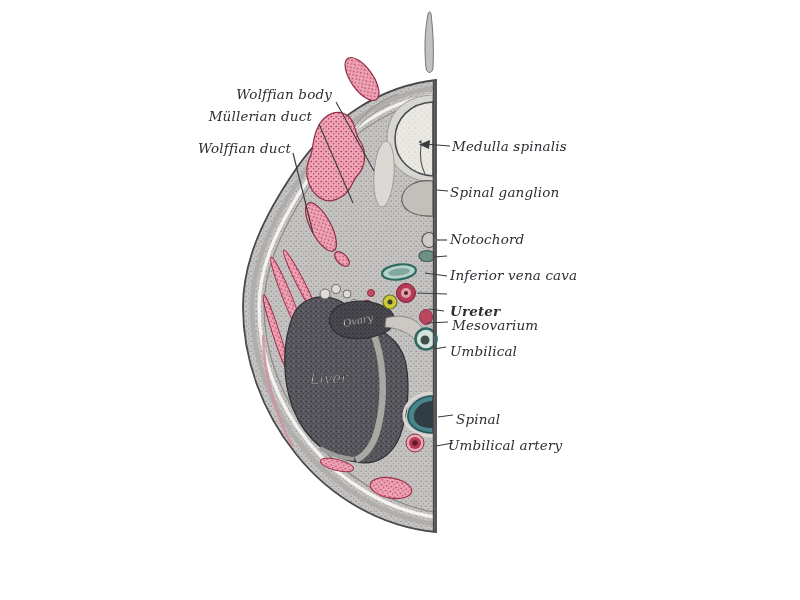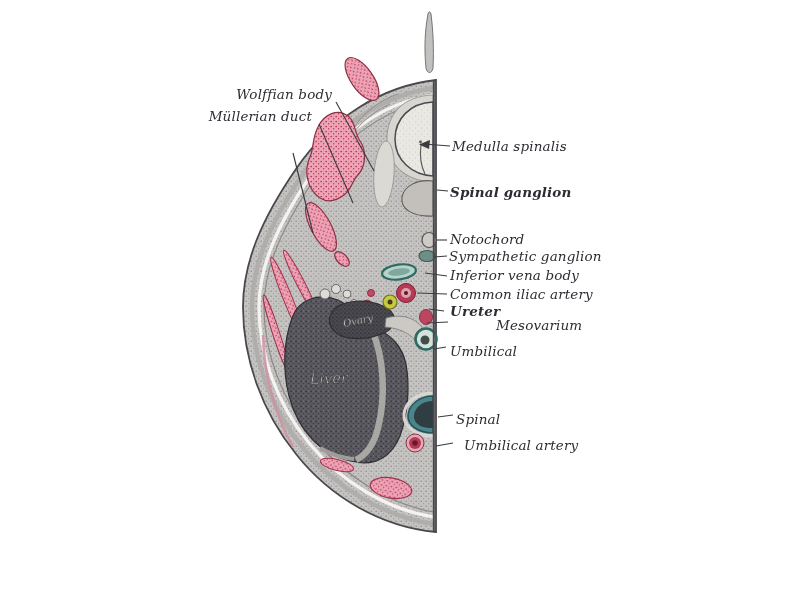--- a/index.html
+++ b/index.html
@@ -171,26 +171,25 @@
       <line x1="444" y1="311" x2="429" y2="309"></line>
       <line x1="448" y1="322" x2="427" y2="323"></line>
       <line x1="446" y1="347" x2="434" y2="349"></line>
       <line x1="453" y1="415" x2="438" y2="417"></line>
       <line x1="453" y1="443" x2="436" y2="446"></line>
     </g>
   </svg>
 
   <div class="lbl left-lbl" style="left:162px;top:109px;width:150px;">Müllerian duct</div>
   <div class="lbl left-lbl" style="left:182px;top:87px;width:150px;">Wolffian body</div>
+  <div class="lbl left-lbl" style="left:141px;top:141px;width:150px;">Wolffian duct</div>
 
   <div class="lbl right-lbl" style="left:452px;top:139px;text-align:center;">Medulla spinalis</div>
-  <div class="lbl right-lbl" style="left:450px;top:185px;font-weight:bold;">Spinal ganglion</div>
+  <div class="lbl right-lbl" style="left:450px;top:185px;">Spinal ganglion</div>
   <div class="lbl right-lbl" style="left:450px;top:232px;">Notochord</div>
-  <div class="lbl right-lbl" style="left:449px;top:249px;">Sympathetic ganglion</div>
-  <div class="lbl right-lbl" style="left:450px;top:268px;">Inferior vena body</div>
-  <div class="lbl right-lbl" style="left:450px;top:287px;">Common iliac artery</div>
+  <div class="lbl right-lbl" style="left:450px;top:268px;">Inferior vena cava</div>
   <div class="lbl right-lbl" style="left:450px;top:304px;font-weight:bold;">Ureter</div>
-  <div class="lbl right-lbl" style="left:452px;top:318px;margin-left:44px;">Mesovarium</div>
+  <div class="lbl right-lbl" style="left:452px;top:318px;">Mesovarium</div>
   <div class="lbl right-lbl" style="left:450px;top:344px;">Umbilical</div>
   <div class="lbl right-lbl" style="left:456px;top:412px;">Spinal</div>
-  <div class="lbl right-lbl" style="left:464px;top:438px;text-align:center;">Umbilical artery</div>
+  <div class="lbl right-lbl" style="left:448px;top:438px;text-align:center;">Umbilical artery</div>
 
 </div>
 
 </body></html>

